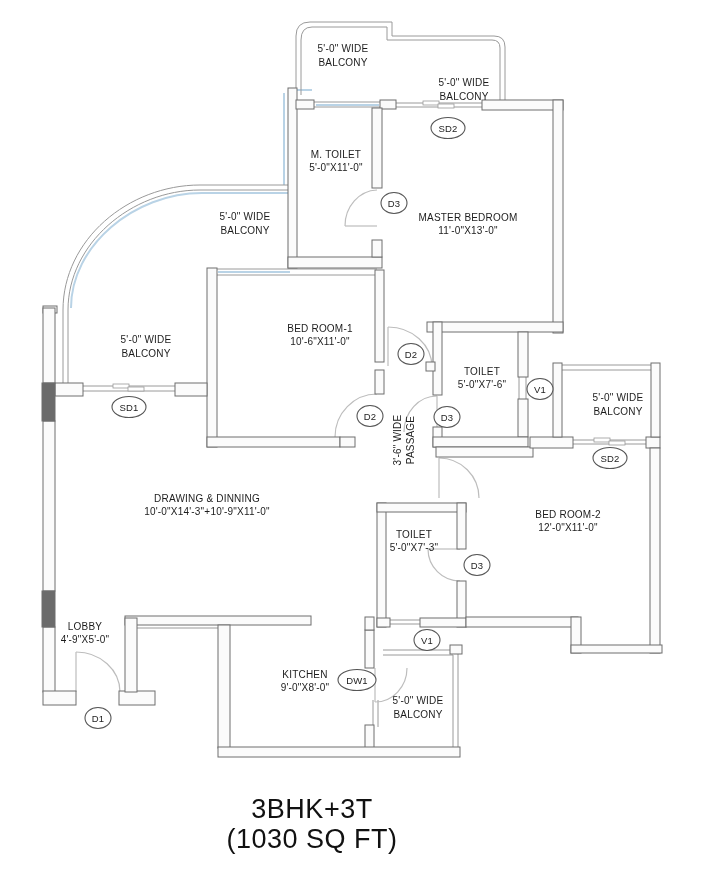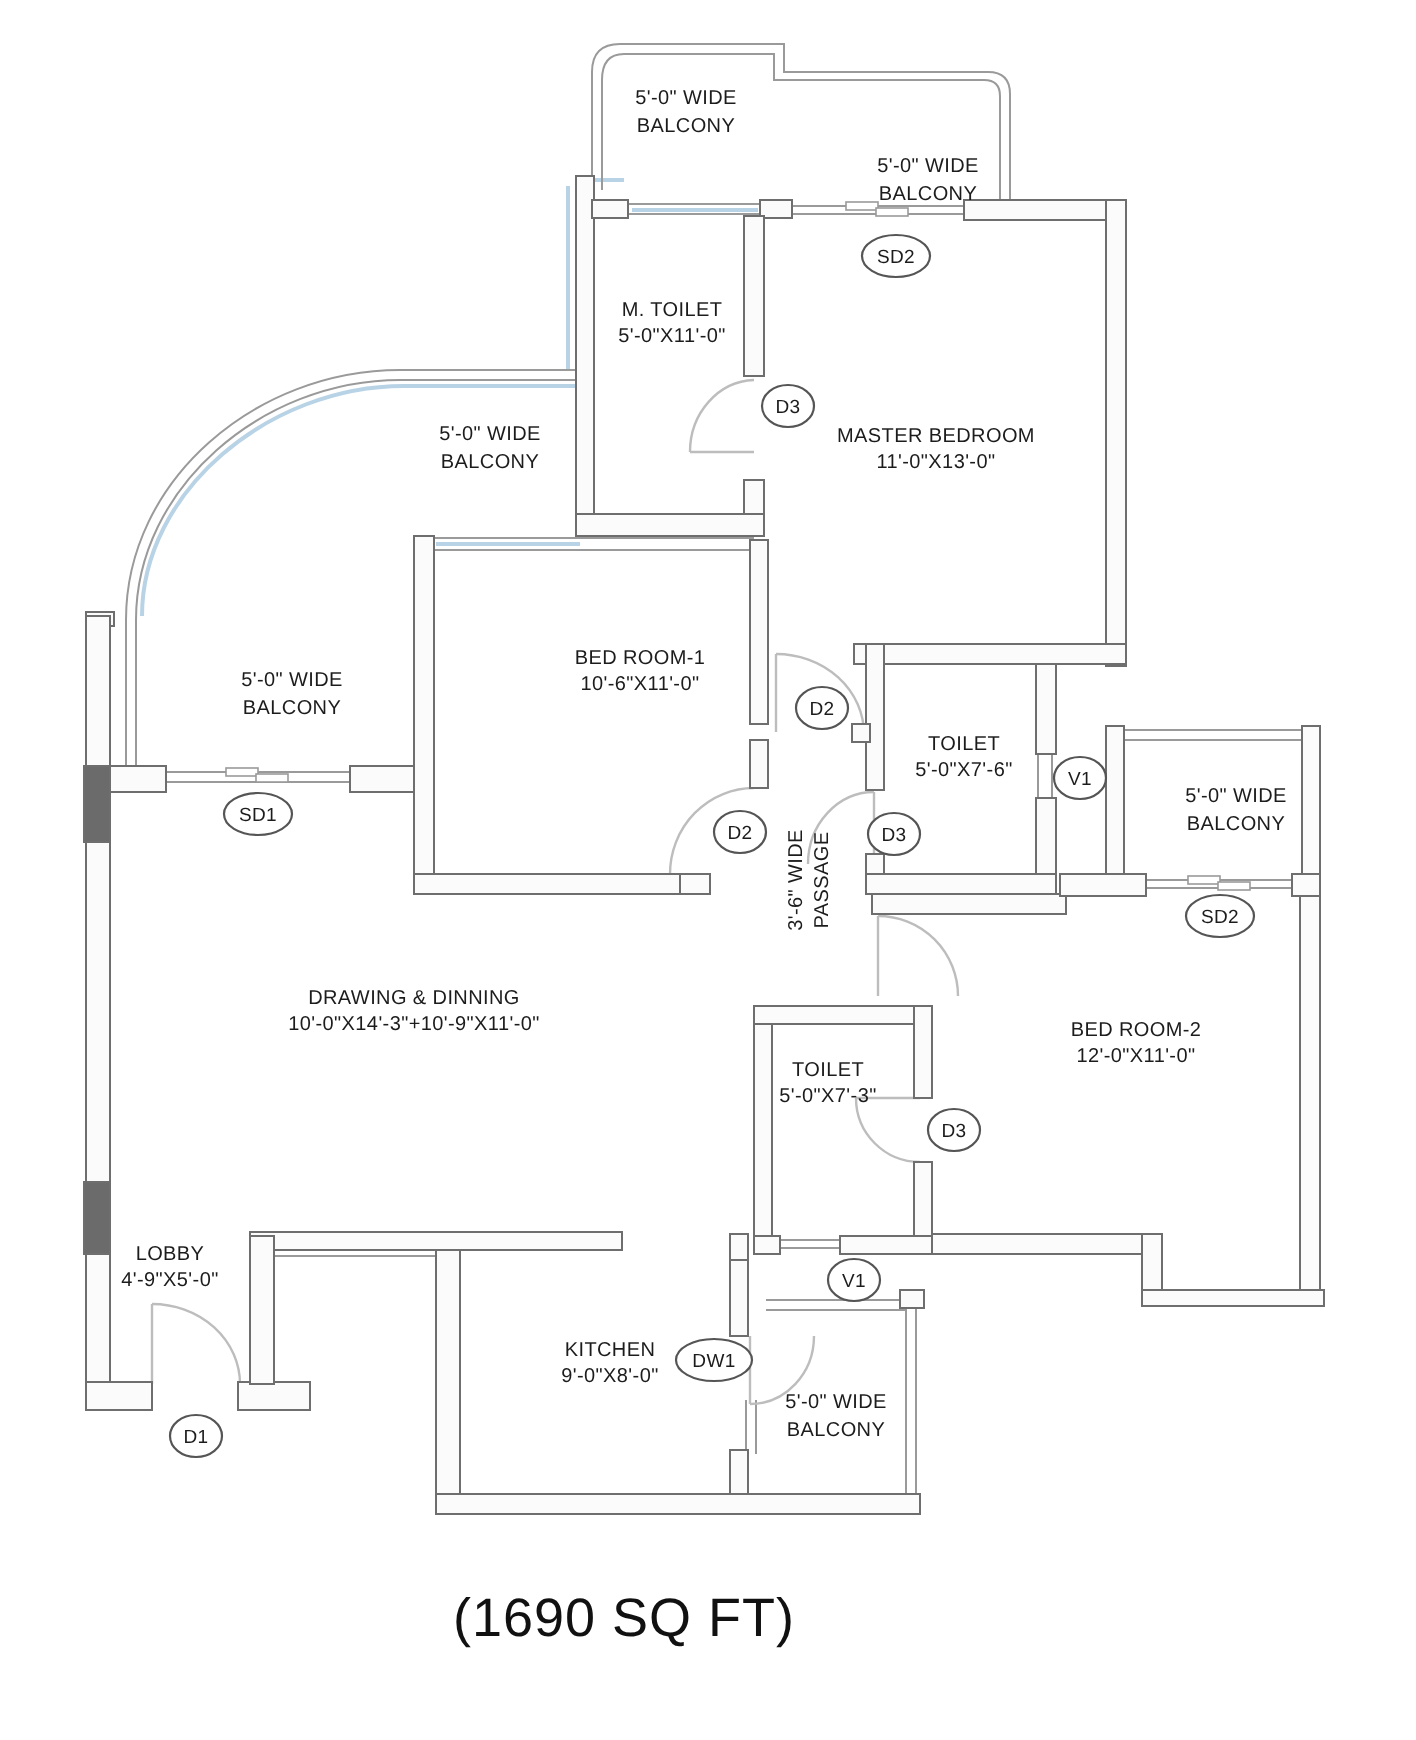--- a/index.html
+++ b/index.html
@@ -172,15 +172,16 @@
       <ellipse cx="477" cy="565" rx="13" ry="10.5" fill="#ffffff" stroke="#555555" stroke-width="1.1"></ellipse>
       <text x="477" y="568.5" text-anchor="middle" fill="#1c1c1c" font-size="9.5" font-family="&quot;Liberation Sans&quot;, sans-serif" letter-spacing="0.2">D3</text>
       <ellipse cx="427" cy="640" rx="13" ry="10.5" fill="#ffffff" stroke="#555555" stroke-width="1.1"></ellipse>
       <text x="427" y="643.5" text-anchor="middle" fill="#1c1c1c" font-size="9.5" font-family="&quot;Liberation Sans&quot;, sans-serif" letter-spacing="0.2">V1</text>
       <ellipse cx="357" cy="680" rx="19" ry="10.5" fill="#ffffff" stroke="#555555" stroke-width="1.1"></ellipse>
       <text x="357" y="683.5" text-anchor="middle" fill="#1c1c1c" font-size="9.5" font-family="&quot;Liberation Sans&quot;, sans-serif" letter-spacing="0.2">DW1</text>
       <ellipse cx="98" cy="718" rx="13" ry="10.5" fill="#ffffff" stroke="#555555" stroke-width="1.1"></ellipse>
       <text x="98" y="721.5" text-anchor="middle" fill="#1c1c1c" font-size="9.5" font-family="&quot;Liberation Sans&quot;, sans-serif" letter-spacing="0.2">D1</text>
     </svg>
   <div class="title-block">
-    <div>(1690 SQ FT)</div>
+    <div>3BHK+3T</div>
+    <div>(1030 SQ FT)</div>
   </div>
 </div>
 
 </body></html>

